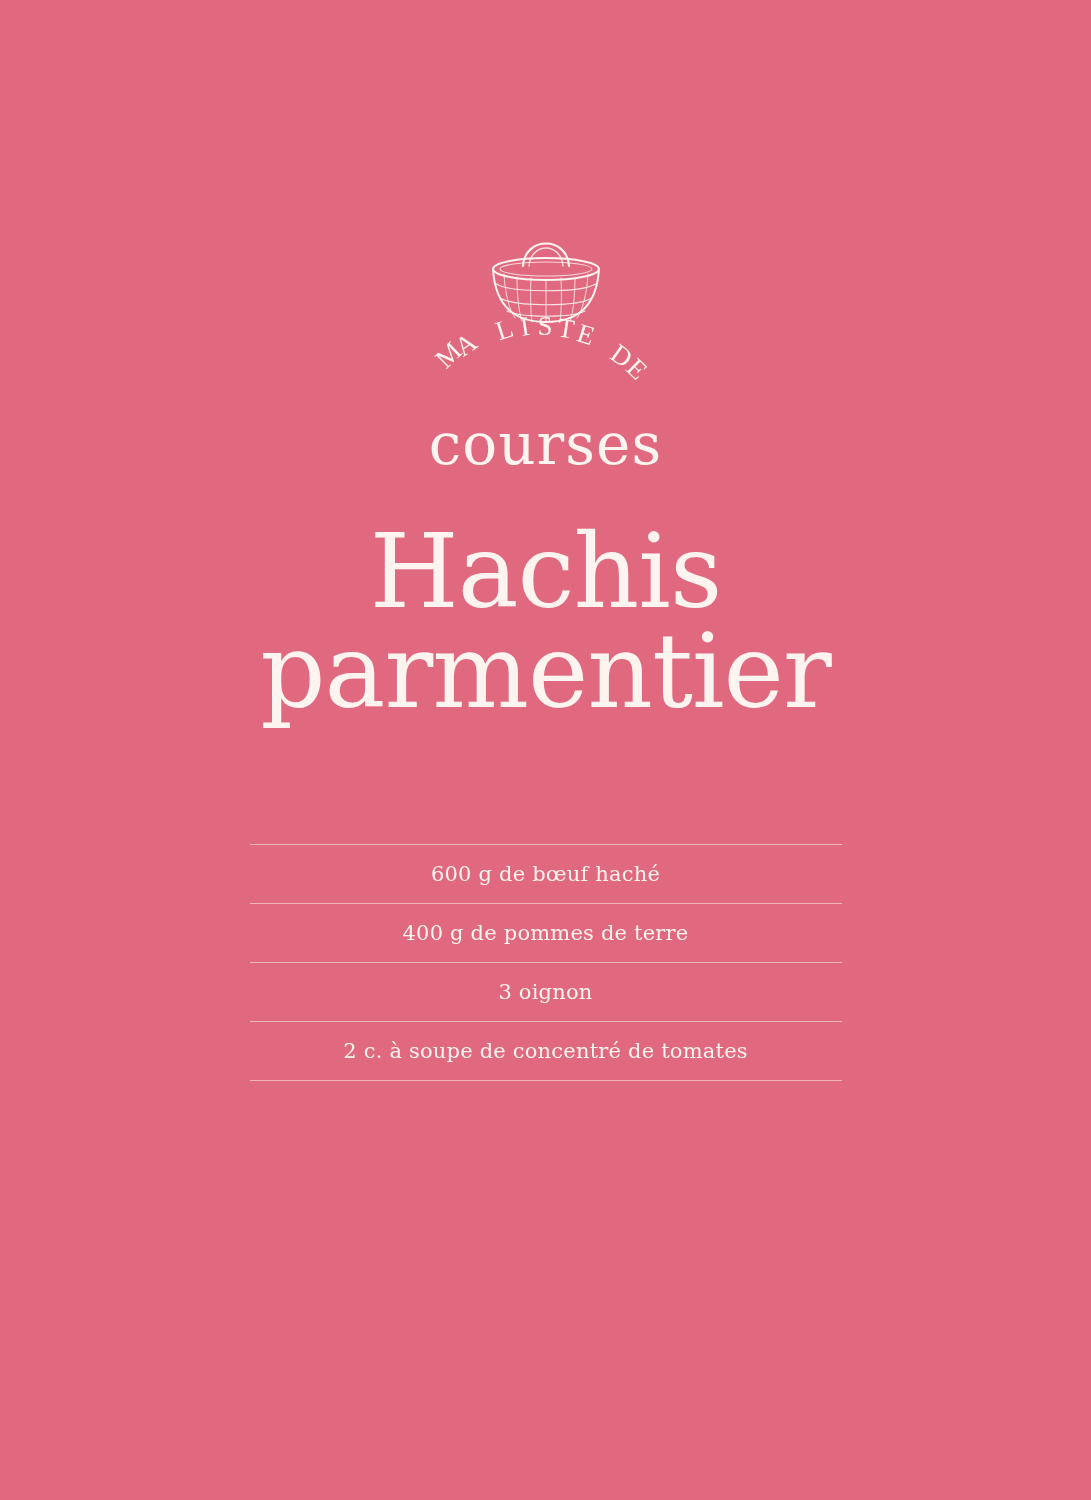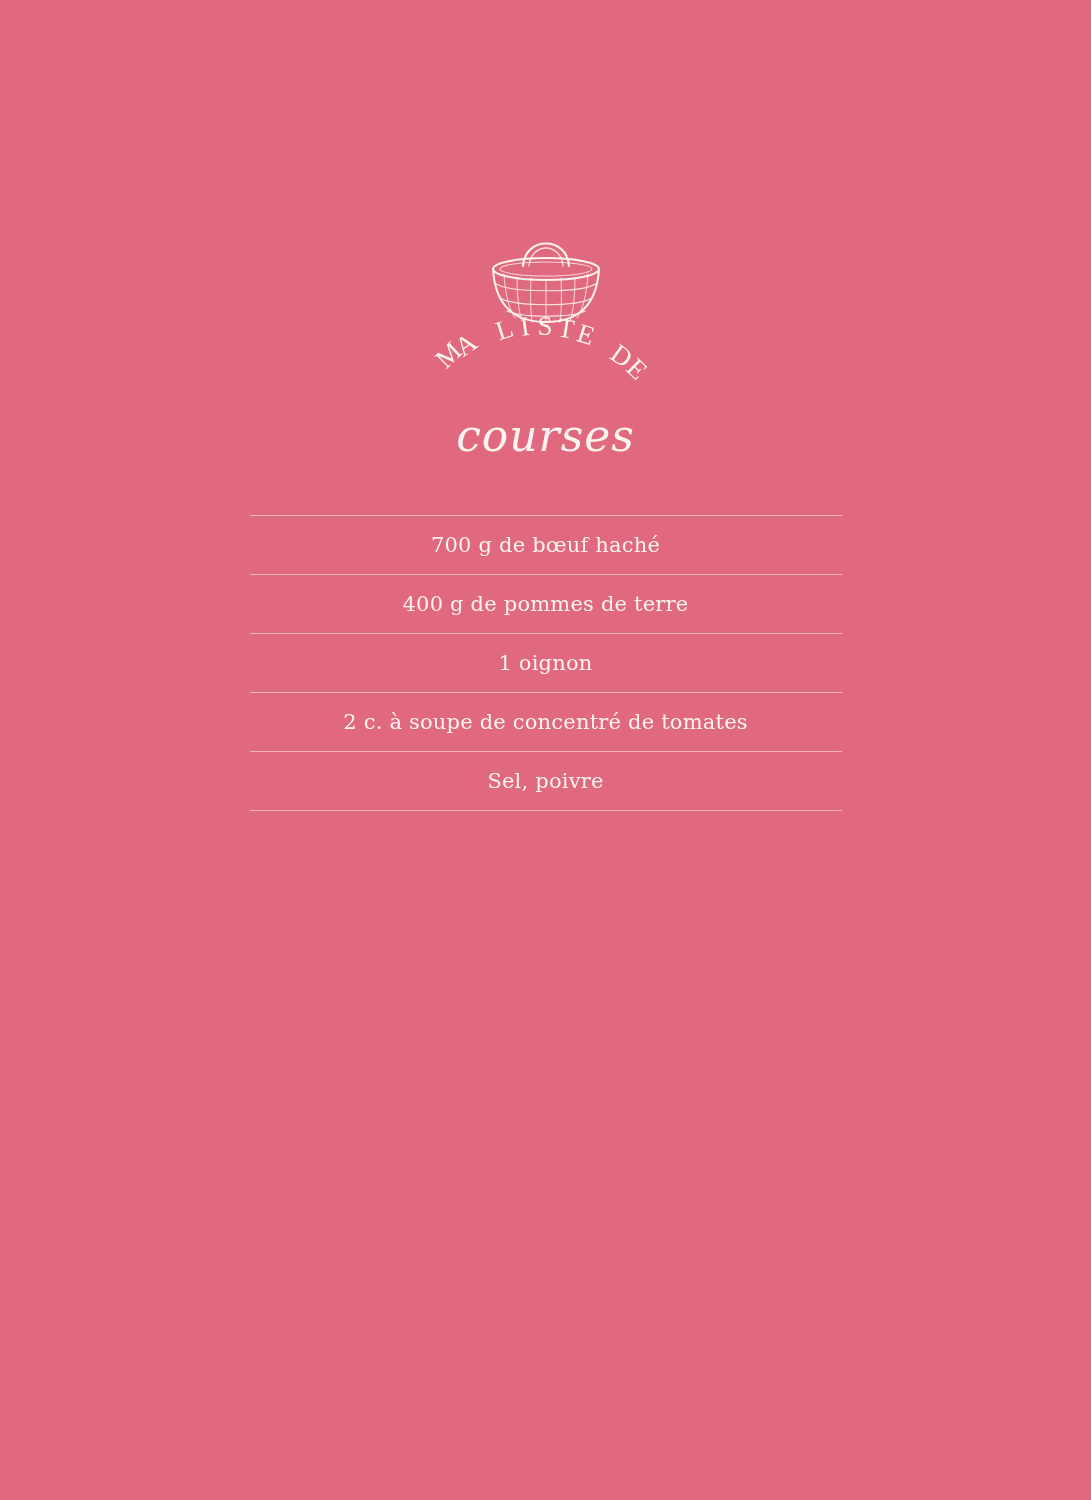--- a/index.html
+++ b/index.html
@@ -50,22 +50,21 @@
     left: 50%;
     top: 50%;
     font-family: "Liberation Serif", serif;
     font-size: 27px;
     letter-spacing: 1px;
     color: #fdf3ef;
     transform-origin: 0 0;
   }
   .script {
     font-family: "DejaVu Serif", serif;
-    font-style: italic;
-    font-size: 44px;
+    font-size: 58px;
     letter-spacing: 1px;
     margin-top: -6px;
     color: #fdf3ef;
     font-weight: 400;
   }
 
   
   .title {
     margin-top: 44px;
     text-align: center;
@@ -146,22 +145,25 @@
         <span style="transform: translate(-50%, -50%) translate(22.9479px, -52.2343px) rotate(8.8deg);">T</span>
         <span style="transform: translate(-50%, -50%) translate(45.3555px, -46.9786px) rotate(17.6deg);">E</span>
         <span style="transform: translate(-50%, -50%) translate(66.6953px, -38.3568px) rotate(26.4deg);">&nbsp;</span>
         <span style="transform: translate(-50%, -50%) translate(86.4648px, -26.5717px) rotate(35.2deg);">D</span>
         <span style="transform: translate(-50%, -50%) translate(104.199px, -11.901px) rotate(44deg);">E</span>
       </div>
 
     <div class="script">courses</div>
   </div>
 
+  <h1 class="title">
+    <span>Hachis</span>
+    <span class="line2">parmentier</span>
+  </h1>
 
   <div class="list">
-    <div class="list-item">700 g de bœuf haché</div>
+    <div class="list-item">600 g de bœuf haché</div>
     <div class="list-item">400 g de pommes de terre</div>
-    <div class="list-item">1 oignon</div>
+    <div class="list-item">3 oignon</div>
     <div class="list-item">2 c. à soupe de concentré de tomates</div>
-    <div class="list-item">Sel, poivre</div>
   </div>
 
 </div>
 
 </body></html>

